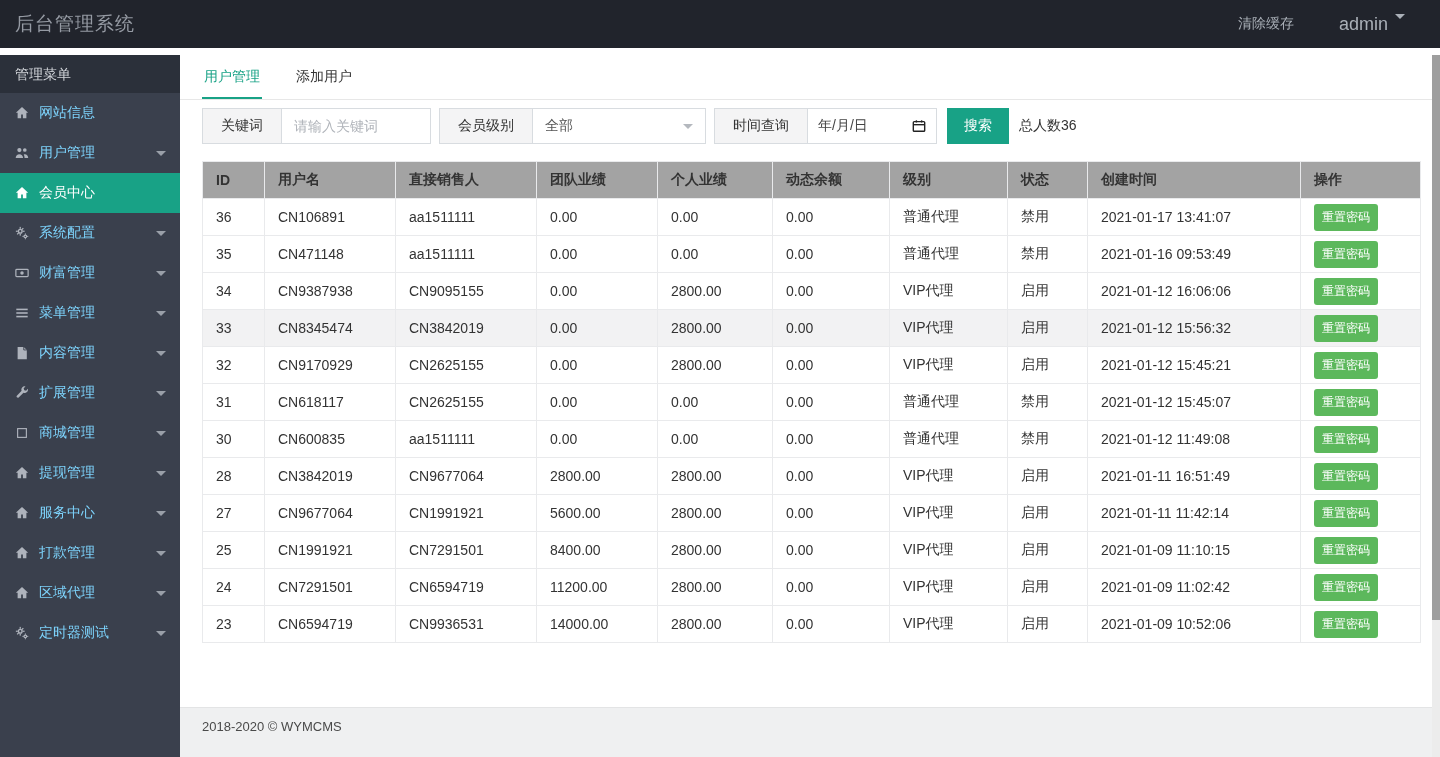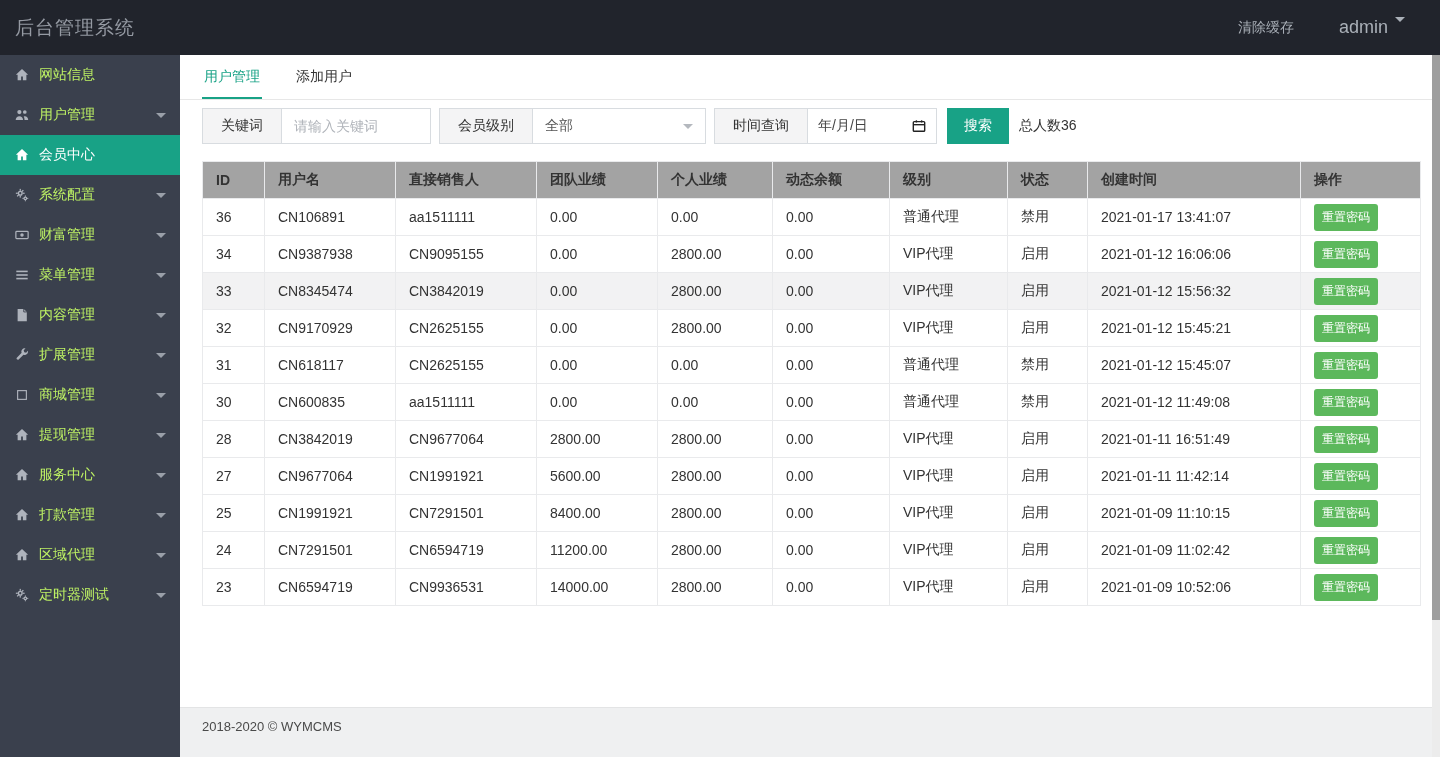--- a/index.html
+++ b/index.html
@@ -1,29 +1,29 @@
 <!DOCTYPE html>
 <html><head>
 <meta charset="utf-8">
 <style>
   * { margin:0; padding:0; box-sizing:border-box; }
   html,body { width:1440px; height:757px; font-family:"Liberation Sans", sans-serif; background:#fff; overflow:hidden; }
 
   
-  .topbar { position:absolute; left:0; top:0; width:1440px; height:55px; background:#21242c; display:flex; align-items:center; justify-content:space-between; z-index:30; }
+  .topbar { position:absolute; left:0; top:0; width:1440px; height:48px; background:#21242c; display:flex; align-items:center; justify-content:space-between; z-index:30; }
   .brand { color:#959aa3; font-size:19px; padding-left:15px; letter-spacing:1px; }
   .topbar-right { display:flex; align-items:center; gap:45px; padding-right:35px; }
   .top-link { color:#aab0b8; font-size:14px; cursor:pointer; text-decoration:none; }
   .user-dd { color:#aab0b8; font-size:18px; cursor:pointer; display:flex; align-items:flex-start; gap:7px; }
   .caret { width:0; height:0; border-left:5px solid transparent; border-right:5px solid transparent; border-top:5px solid #aab0b8; display:inline-block; }
 
   
   .sidebar { position:absolute; left:0; top:55px; width:180px; bottom:0; background:#3a404d; z-index:20; }
   .sidebar-header { height:38px; line-height:38px; padding-left:15px; background:#2b303a; color:#d2d5da; font-size:14px; }
-  .side-item { height:40px; display:flex; align-items:center; padding:0 14px 0 15px; color:#bef264; font-size:14px; cursor:pointer; position:relative; }
+  .side-item { height:40px; display:flex; align-items:center; padding:0 14px 0 15px; color:#7dd3fc; font-size:14px; cursor:pointer; position:relative; }
   .side-item .s-icon { width:18px; height:14px; margin-right:6px; display:inline-flex; align-items:center; color:#aeb3bc; flex:0 0 auto; }
   .side-item .s-icon svg { width:14px; height:14px; fill:currentColor; }
   .side-item .s-label { flex:1 1 auto; }
   .side-item .s-caret { width:0; height:0; border-left:5px solid transparent; border-right:5px solid transparent; border-top:5px solid #9aa0a9; }
   .side-item.active { background:#18a286; color:#fff; }
   .side-item.active .s-icon { color:#fff; }
 
   
   .main { position:absolute; left:180px; top:55px; right:0; bottom:0; background:#fff; }
 
@@ -68,20 +68,21 @@
   <div class="topbar-right">
     <a class="top-link">清除缓存</a>
     <div class="user-dd">
       <span>admin</span>
       <span class="caret"></span>
     </div>
   </div>
 </div>
 
 <div class="sidebar">
+  <div class="sidebar-header">管理菜单</div>
   <nav id="side-menu">
       <div class="side-item">
         <span class="s-icon">
           <svg viewBox="0 0 16 16">
             <path d="M8 1 1 7.6h2V14h4v-4.2h2V14h4V7.6h2z"></path>
           </svg>
         </span>
         <span class="s-label">网站信息</span>
       </div>
       <div class="side-item">
@@ -311,20 +312,32 @@
             <td>aa1511111</td>
             <td>0.00</td>
             <td>0.00</td>
             <td>0.00</td>
             <td>普通代理</td>
             <td>禁用</td>
             <td>2021-01-17 13:41:07</td>
             <td><button class="reset-btn">重置密码</button></td>
           </tr>
           <tr>
+            <td>35</td>
+            <td>CN471148</td>
+            <td>aa1511111</td>
+            <td>0.00</td>
+            <td>0.00</td>
+            <td>0.00</td>
+            <td>普通代理</td>
+            <td>禁用</td>
+            <td>2021-01-16 09:53:49</td>
+            <td><button class="reset-btn">重置密码</button></td>
+          </tr>
+          <tr>
             <td>34</td>
             <td>CN9387938</td>
             <td>CN9095155</td>
             <td>0.00</td>
             <td>2800.00</td>
             <td>0.00</td>
             <td>VIP代理</td>
             <td>启用</td>
             <td>2021-01-12 16:06:06</td>
             <td><button class="reset-btn">重置密码</button></td>

